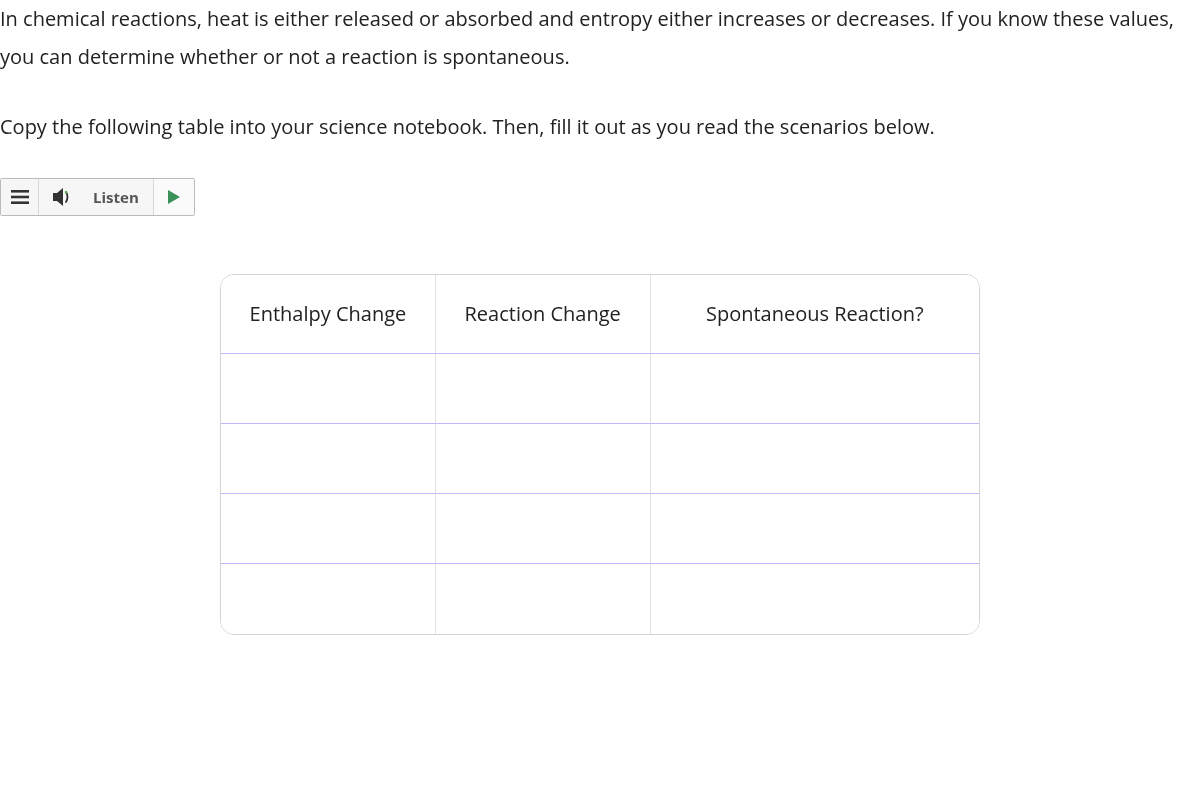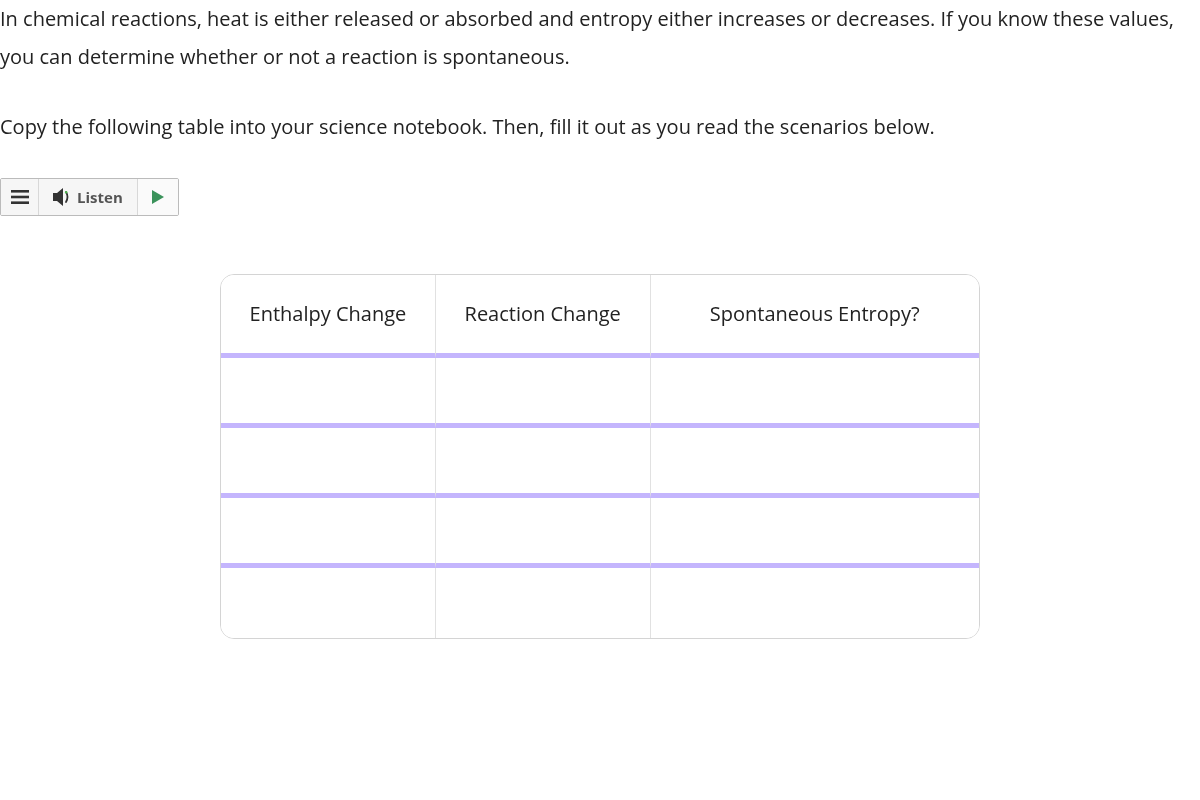--- a/index.html
+++ b/index.html
@@ -38,21 +38,21 @@
       padding: 0 10px;
     }
     .listen-part:last-child {
       border-right: none;
     }
     .listen-menu {
       width: 38px;
     }
     .listen-main {
       padding: 0 14px;
-      gap: 4px;
+      gap: 20px;
     }
     .listen-label {
       font-weight: 700;
       font-size: 15px;
       color: #555;
     }
     .listen-play {
       width: 40px;
       background: #fafafa;
     }
@@ -65,21 +65,21 @@
       border-collapse: separate;
       border-spacing: 0;
       border: 1px solid #d4d4d4;
       border-radius: 14px;
       overflow: hidden;
       width: 760px;
     }
     table.reaction-table th,
     table.reaction-table td {
       border-right: 1px solid #e1e1e1;
-      border-bottom: 5px solid #c4b5fd;
+      border-bottom: 1px solid #c4b5fd;
       padding: 20px 24px;
       font-weight: 400;
       font-size: 20px;
       text-align: left;
       background: #fff;
       height: 70px;
       vertical-align: middle;
     }
     table.reaction-table th:last-child,
     table.reaction-table td:last-child {
@@ -134,21 +134,21 @@
     </span>
   </div>
 </div>
 
 <div class="table-wrap">
   <table class="reaction-table">
     <thead>
       <tr>
         <th>Enthalpy Change</th>
         <th>Reaction Change</th>
-        <th>Spontaneous Entropy?</th>
+        <th>Spontaneous Reaction?</th>
       </tr>
     </thead>
     <tbody>
       <tr>
         <td></td>
         <td></td>
         <td></td>
       </tr>
       <tr>
         <td></td>

